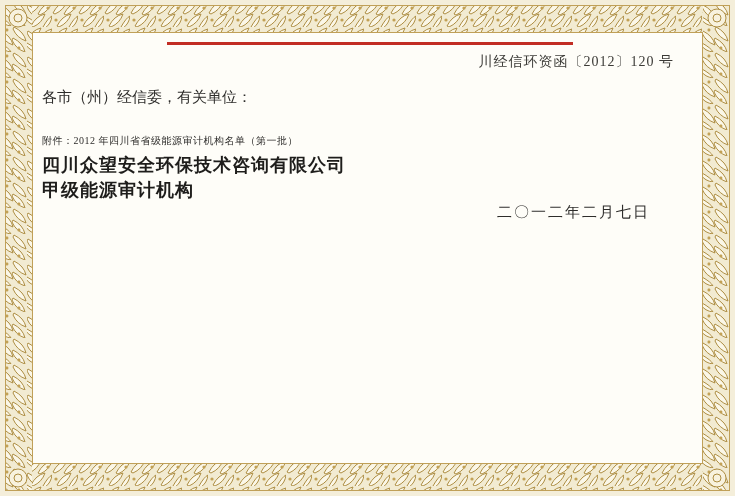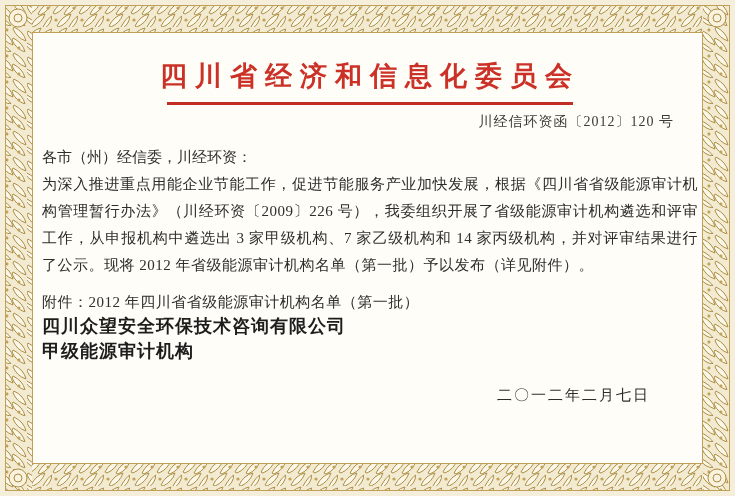--- a/index.html
+++ b/index.html
@@ -57,34 +57,33 @@
   }
   .para {
     margin: 0;
     font-size: 15px;
     line-height: 27px;
     text-align: justify;
     text-justify: inter-ideograph;
     letter-spacing: 0.5px;
   }
   .attach {
-    font-size: 15px;
+    font-size: 10px;
     line-height: 24px;
-    margin-top: 11px;
+    margin-top: 18px;
     letter-spacing: 0.5px;
   }
   .bold-line {
     font-size: 18px;
     font-weight: bold;
     line-height: 25px;
     color: #1e1d1b;
     letter-spacing: 1px;
   }
   .date {
-    margin-top: 22px;
     text-align: right;
     padding-right: 48px;
     font-size: 15px;
     letter-spacing: 2px;
     color: #2e2d2b;
   }
 </style>
 </head>
 <body>
 
@@ -134,24 +133,22 @@
       <circle cx="18" cy="478" r="9"></circle>
         <circle cx="18" cy="478" r="4"></circle>
       <circle cx="717" cy="478" r="9"></circle>
         <circle cx="717" cy="478" r="4"></circle>
     </g>
 
     <rect x="33" y="33" width="669" height="430" fill="#fefdf8"></rect>
   </svg>
 
   <div class="doc">
-    <h1 class="title">四川省经济和信息化委员会</h1>
     <div class="rule"></div>
     <div class="docnum">川经信环资函〔2012〕120 号</div>
-    <div class="salutation">各市（州）经信委，川经环资：</div>
-    <p class="para">为深入推进重点用能企业节能工作，促进节能服务产业加快发展，根据《四川省省级能源审计机构管理暂行办法》（川经环资〔2009〕226 号），我委组织开展了省级能源审计机构遴选和评审工作，从申报机构中遴选出 3 家甲级机构、7 家乙级机构和 14 家丙级机构，并对评审结果进行了公示。现将 2012 年省级能源审计机构名单（第一批）予以发布（详见附件）。</p>
+    <div class="salutation">各市（州）经信委，有关单位：</div>
     <div class="attach">附件：2012 年四川省省级能源审计机构名单（第一批）</div>
     <div class="bold-line">四川众望安全环保技术咨询有限公司</div>
     <div class="bold-line">甲级能源审计机构</div>
     <div class="date">二〇一二年二月七日</div>
   </div>
 
 </div>
 
 </body></html>

